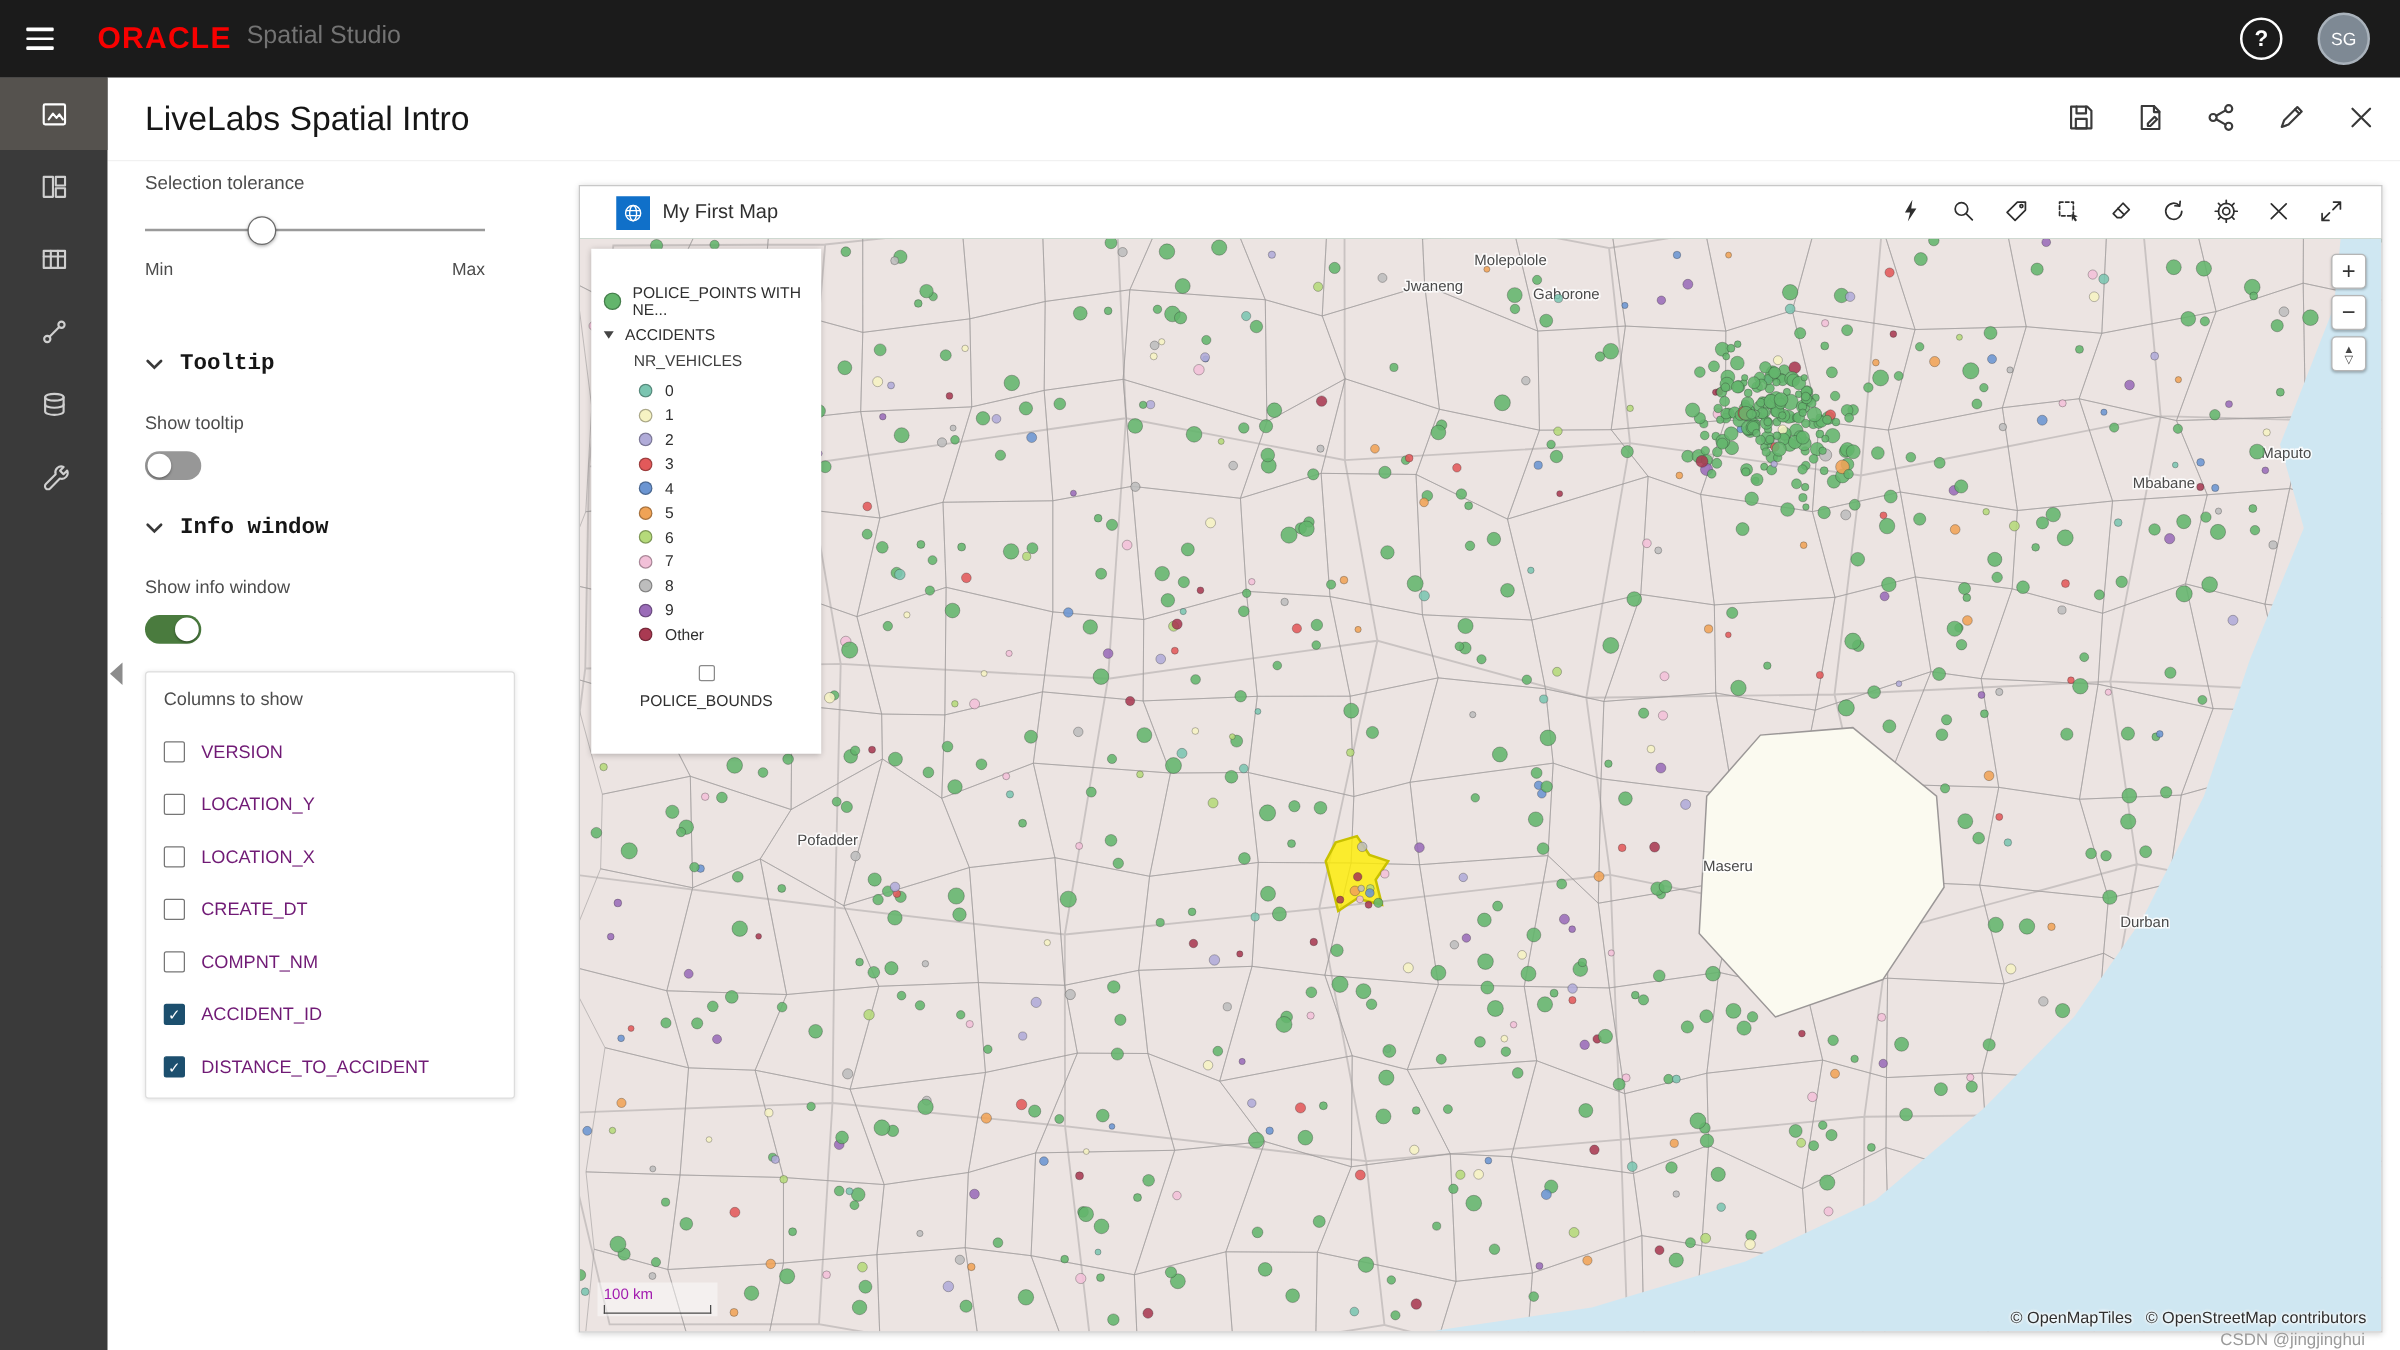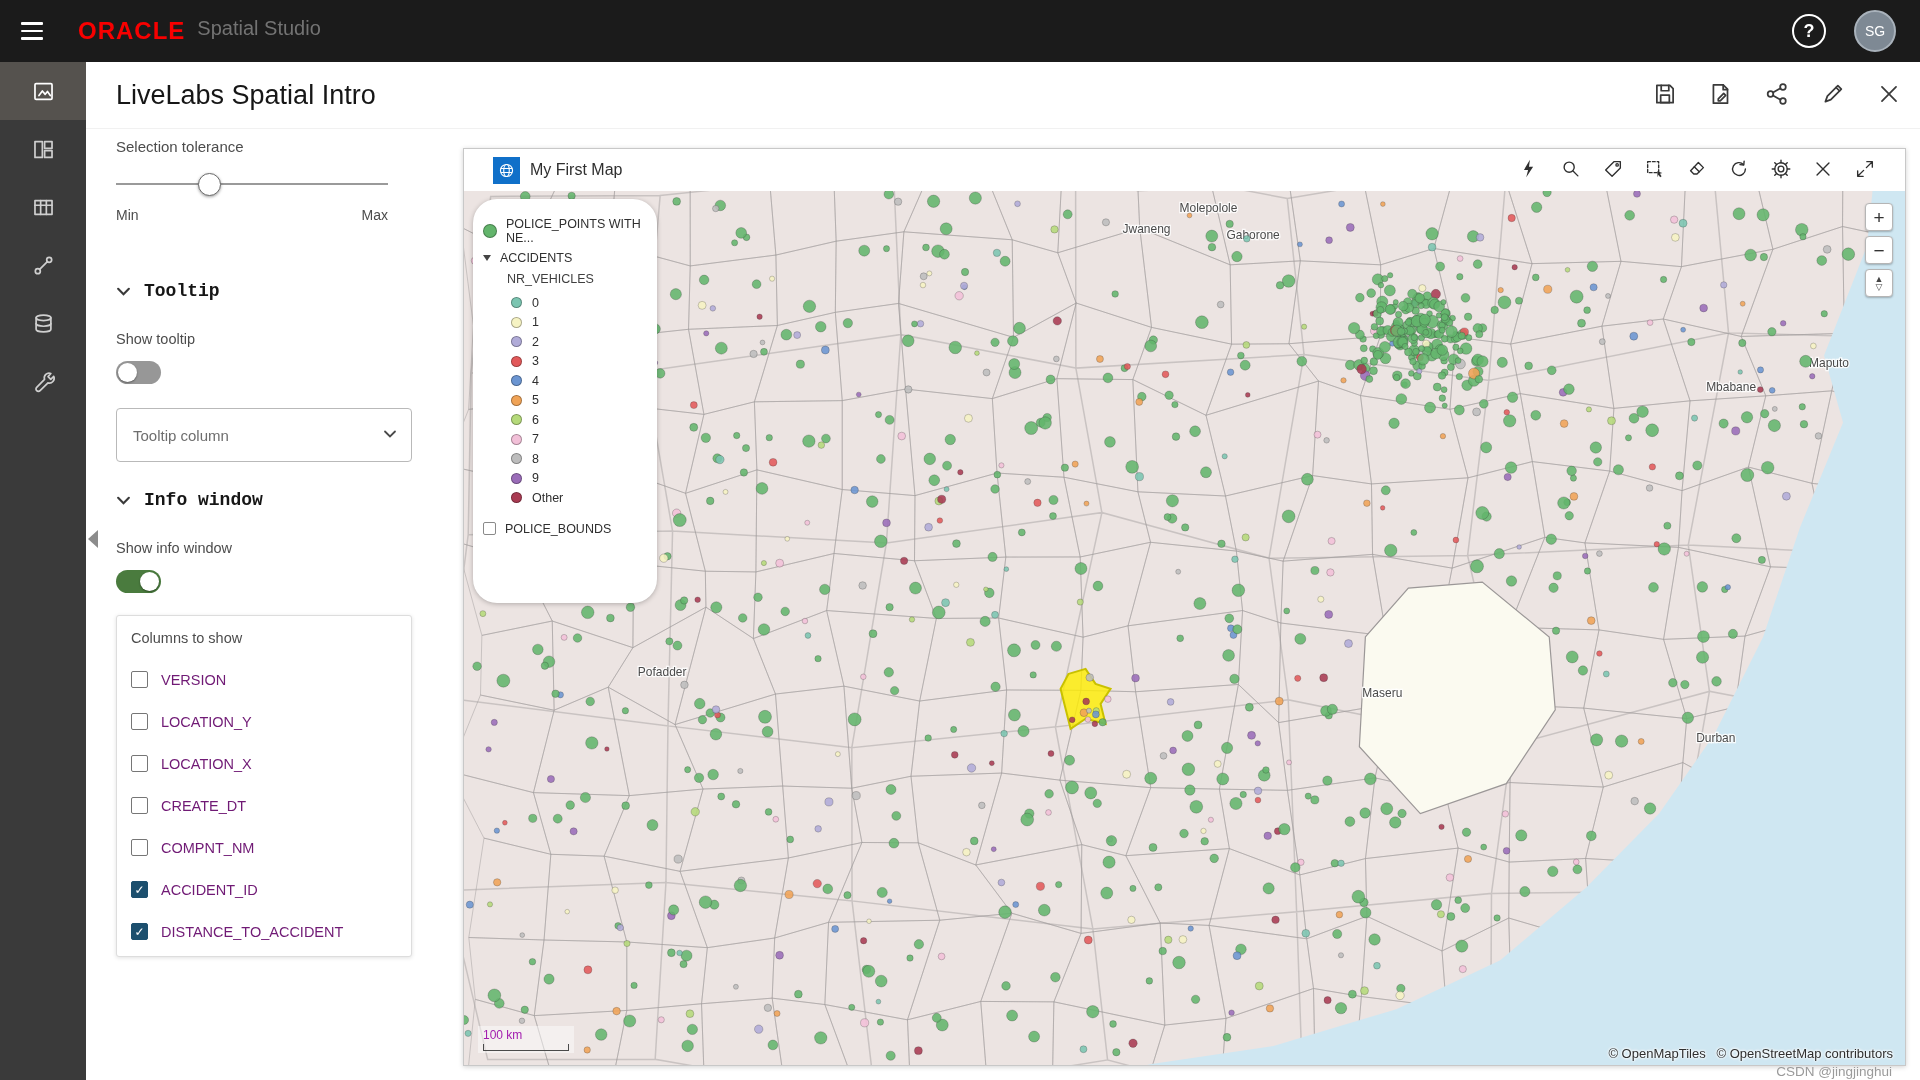--- a/index.html
+++ b/index.html
@@ -84,31 +84,31 @@
   .maptools{margin-left:auto;display:flex;gap:20px;align-items:center;}
   .maptools button{background:none;border:none;padding:0;cursor:pointer;}
   .maptools svg{width:22px;height:22px;stroke:#2f2f2f;fill:none;stroke-width:1.5;stroke-linecap:round;stroke-linejoin:round;}
   .mapbody{position:absolute;left:0;top:42px;right:0;bottom:0;overflow:hidden;background:#ece4e2;}
   #mapsvg{position:absolute;left:0;top:0;width:100%;height:100%;}
   .maplabel{font-family:"Liberation Sans",sans-serif;font-size:12px;fill:#4a4a4a;
             paint-order:stroke;stroke:rgba(255,255,255,.85);stroke-width:2.5px;}
 
   
   .legend{position:absolute;left:9px;top:8px;width:184px;height:404px;background:#fff;
-          box-shadow:0 1px 5px rgba(0,0,0,.25);padding:18px 10px;box-sizing:border-box;
-          font-size:12.5px;color:#2f2f2f;border-radius:24px;}
+          box-shadow:0 1px 5px rgba(0,0,0,.25);padding:28px 10px;box-sizing:border-box;
+          font-size:12.5px;color:#2f2f2f;}
   .leg-row{display:flex;align-items:center;gap:9px;margin-bottom:6px;cursor:pointer;}
   .leg-dot{width:12px;height:12px;border-radius:50%;border:1px solid rgba(0,0,0,.3);flex:0 0 auto;}
   .leg-tri{width:0;height:0;border-left:4.5px solid transparent;border-right:4.5px solid transparent;
            border-top:6px solid #444;flex:0 0 auto;}
   .leg-sub{margin:7px 0 7px 24px;color:#3f3f3f;}
   .leg-classes{margin-left:28px;}
   .cls-row{display:flex;align-items:center;gap:10px;height:19.5px;cursor:pointer;}
   .cls-dot{width:11px;height:11px;border-radius:50%;border:1px solid rgba(0,0,0,.3);box-sizing:border-box;flex:0 0 auto;}
-  .leg-pb{margin-top:14px;display:flex;gap:9px;align-items:center;cursor:pointer;}
+  .leg-pb{margin-top:14px;display:flex;gap:9px;align-items:center;cursor:pointer;flex-direction:column;}
   .leg-chk{width:13px;height:13px;border:1.5px solid #8a8a8a;border-radius:2px;background:#fff;box-sizing:border-box;flex:0 0 auto;}
 
   
   .zoomctrl{position:absolute;right:12px;top:12px;display:flex;flex-direction:column;gap:5px;z-index:5;}
   .zbtn{width:28px;height:28px;background:#fff;border:1px solid #b5b5b5;border-radius:4px;
         display:flex;flex-direction:column;align-items:center;justify-content:center;font-size:19px;
         color:#333;box-shadow:0 1px 2px rgba(0,0,0,.25);cursor:pointer;padding:0;line-height:1;}
   .zbtn .tri{font-size:9px;line-height:8px;color:#444;}
 
   
@@ -233,28 +233,20 @@
     <svg viewBox="0 0 14 14">
         <polyline points="2,4.5 7,9.5 12,4.5"></polyline>
       </svg>
     <span class="stitle">Tooltip</span>
   </div>
   <div class="show-label">Show tooltip</div>
   <div class="toggle off">
       <div class="knob"></div>
     </div>
 
-  <div class="select">
-    <span>Tooltip column</span>
-    <span class="chev">
-      <svg viewBox="0 0 14 14">
-          <polyline points="2,4.5 7,9.5 12,4.5"></polyline>
-        </svg>
-    </span>
-  </div>
 
   <div class="section-head second">
     <svg viewBox="0 0 14 14">
         <polyline points="2,4.5 7,9.5 12,4.5"></polyline>
       </svg>
     <span class="stitle">Info window</span>
   </div>
   <div class="show-label">Show info window</div>
   <div class="toggle on">
       <div class="knob"></div>

